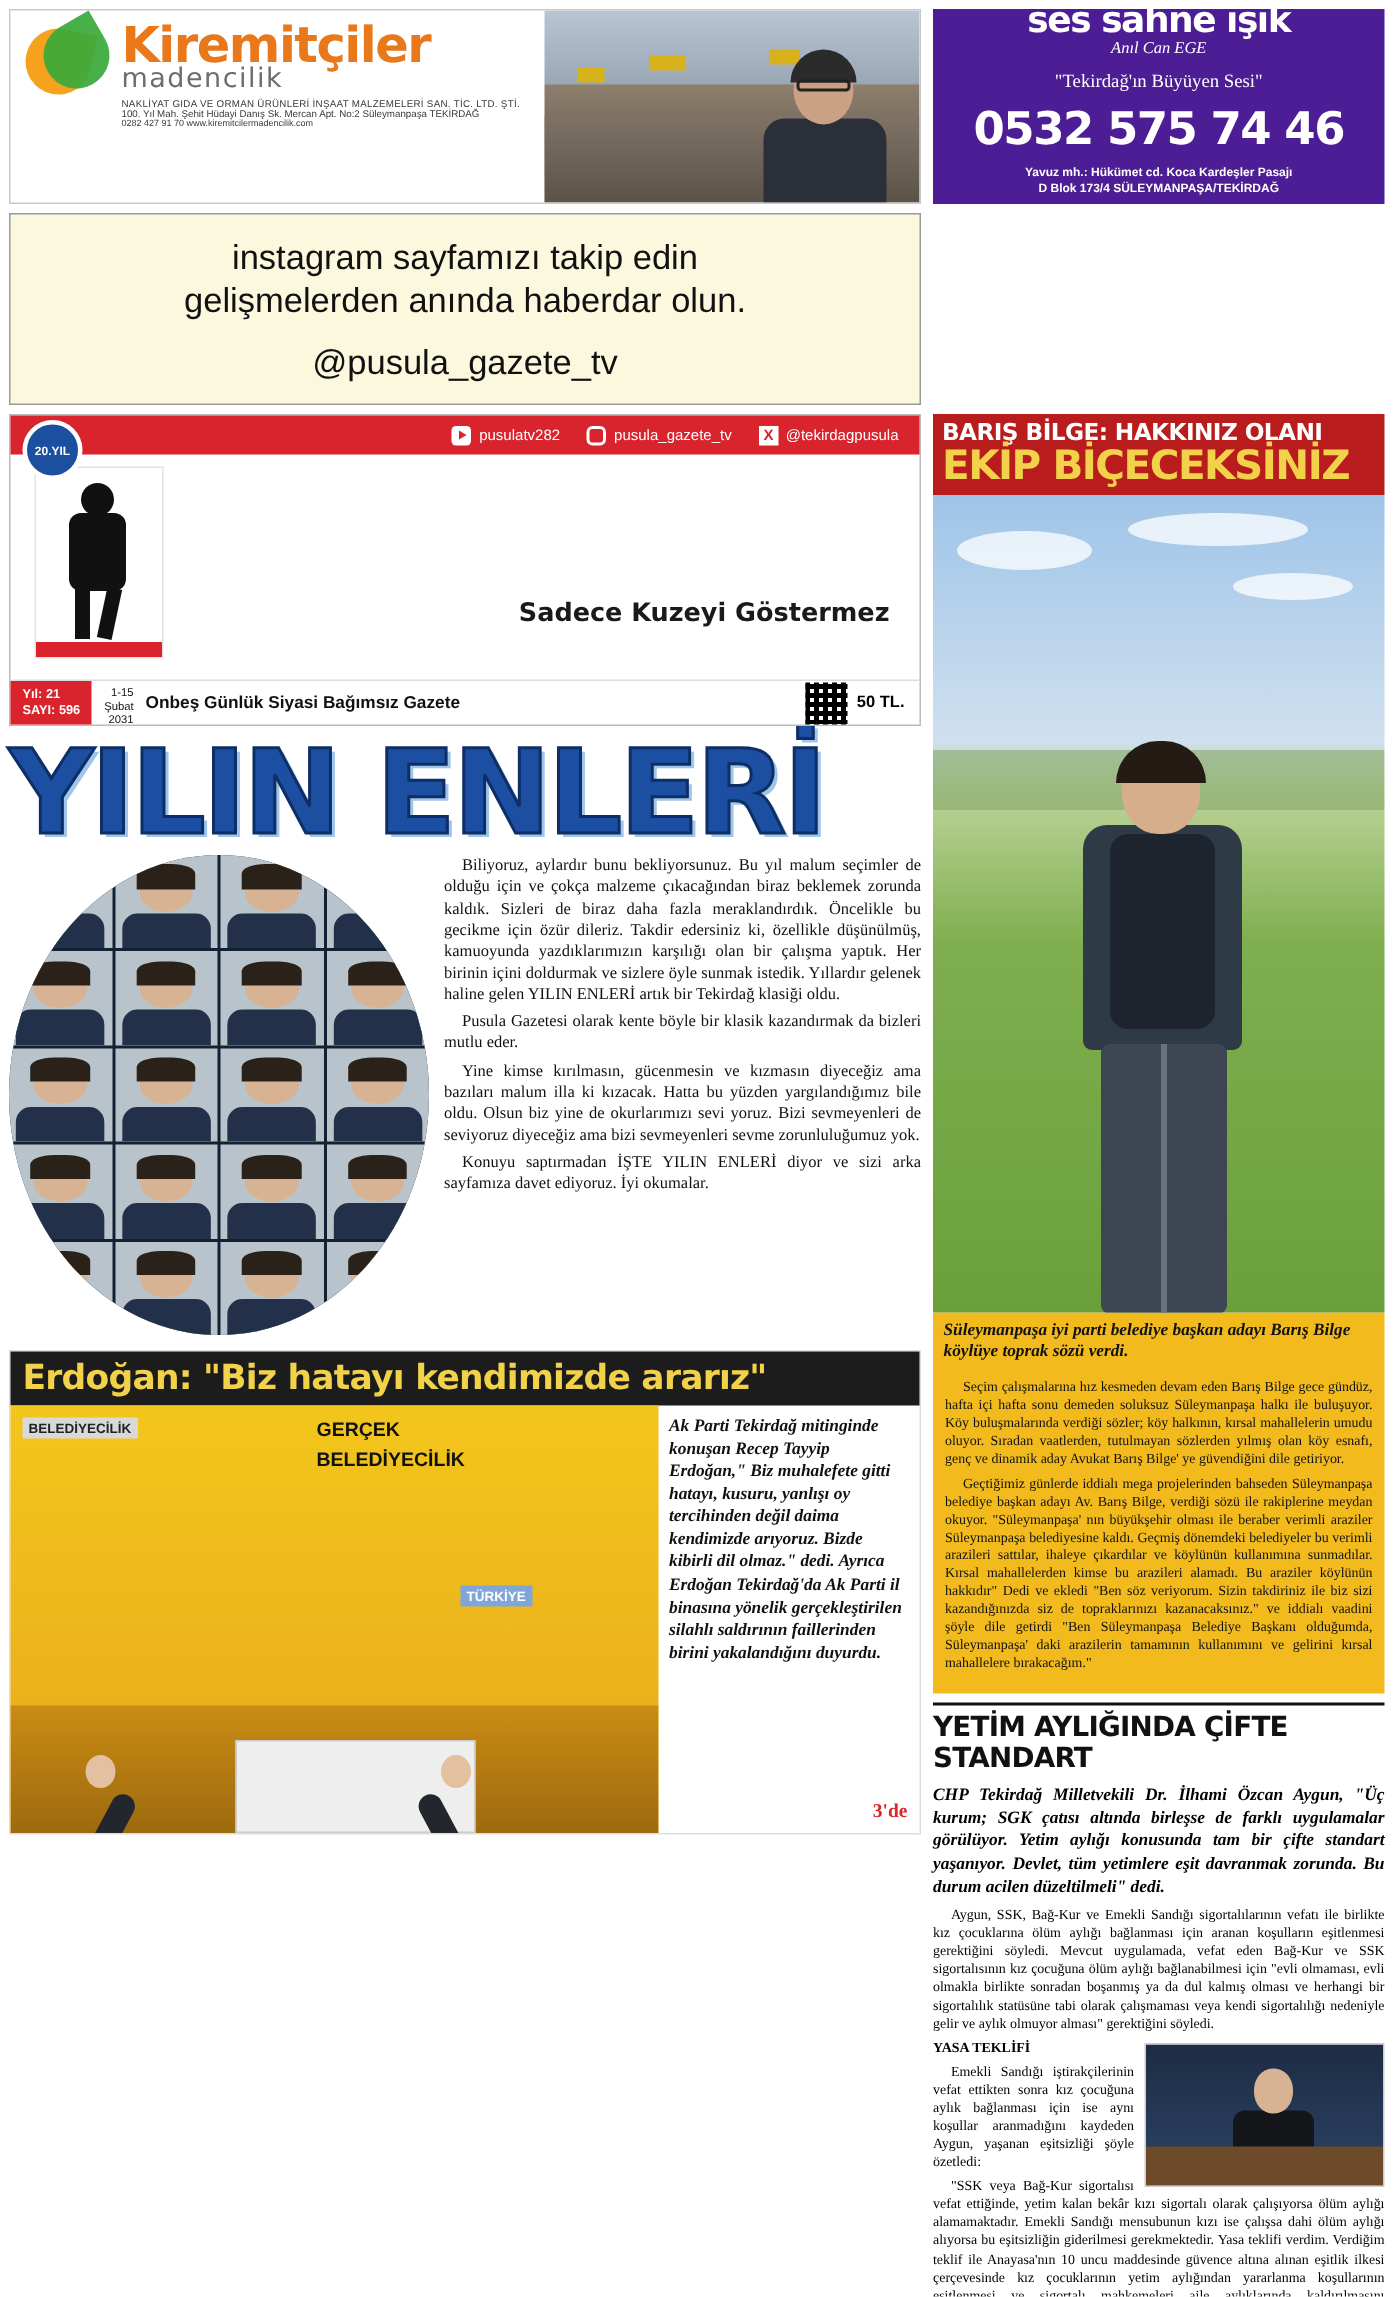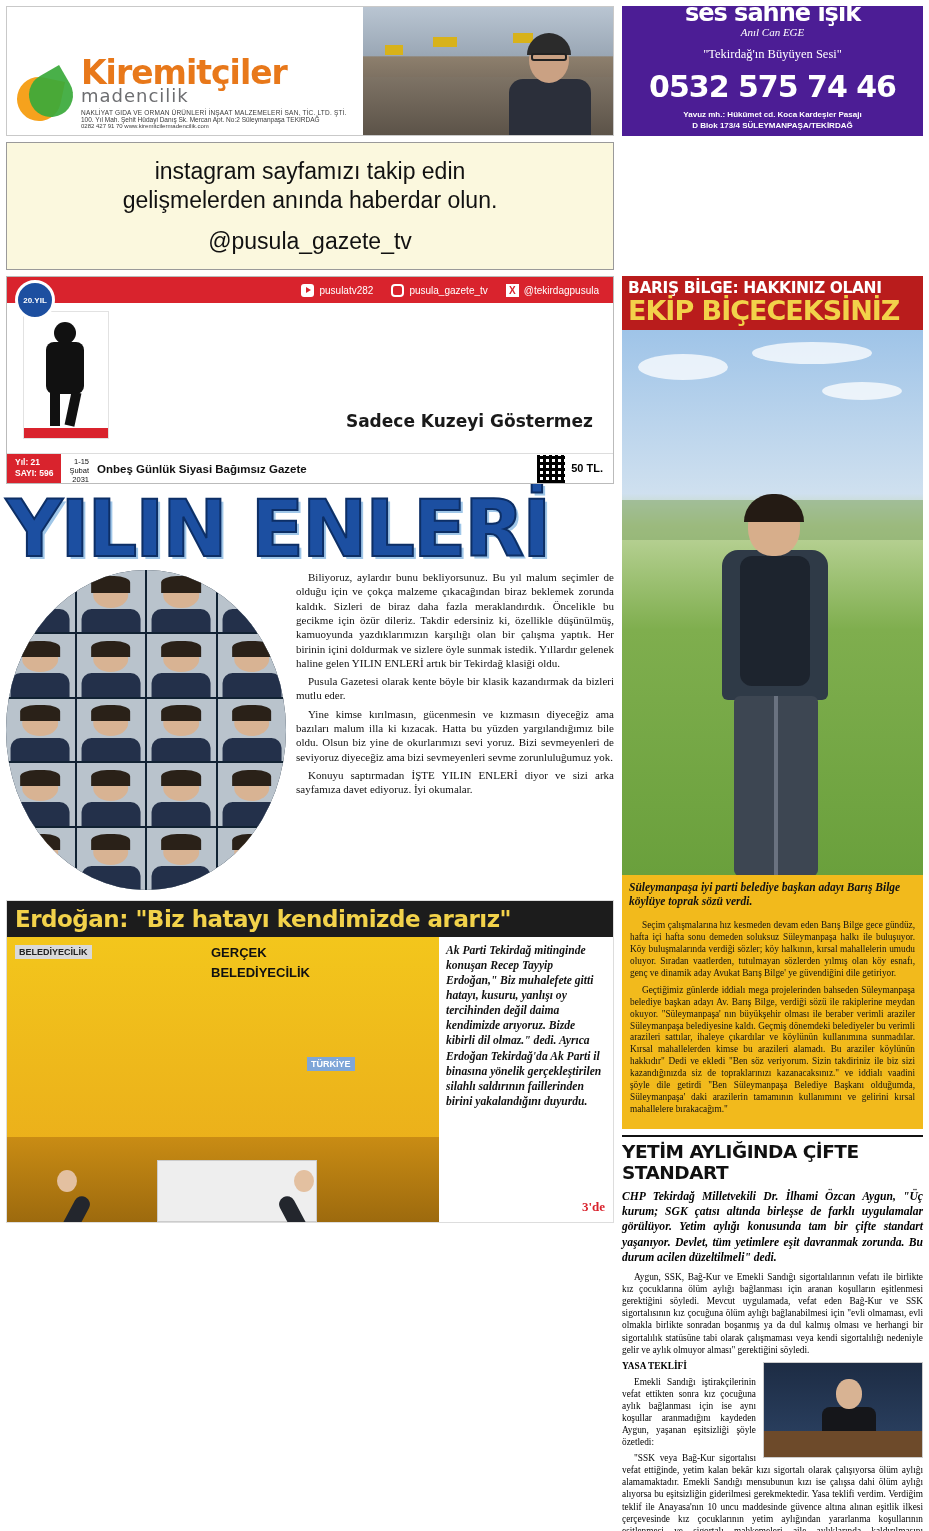--- a/index.html
+++ b/index.html
@@ -12,21 +12,21 @@
     overflow: hidden;
   }
   .page { position:relative; width:929px; height:1531px; padding:6px; }
 
   
   .top-row { display:flex; gap:8px; height:130px; }
   .ad-kiremitciler {
     flex: 0 0 608px; border:1px solid #c9c9c9; background:#fff;
     display:flex; align-items:stretch; overflow:hidden; position:relative;
   }
-  .kir-left { flex:1; display:flex; align-items:flex-end; gap:8px; padding:6px 8px; }
+  .kir-left { flex:1; display:flex; align-items:flex-start; gap:8px; padding:6px 8px; }
   .kir-logo { width:58px; height:58px; position:relative; flex:0 0 58px; }
   .leaf-a, .leaf-b {
     position:absolute; width:44px; height:44px; border-radius:50% 0 50% 50%;
   }
   .leaf-a { background:#f6a21d; left:2px; top:6px; transform:rotate(12deg); }
   .leaf-b { background:#3aa93a; left:14px; top:2px; transform:rotate(-30deg); opacity:.92; }
   .kir-text { line-height:1; }
   .kir-title { font-family:"DejaVu Sans", sans-serif; font-weight:bold; font-size:33px; color:#e8781a; letter-spacing:-1px; }
   .kir-sub { font-family:"DejaVu Sans", sans-serif; font-size:18px; color:#6d6e71; margin-top:-2px; letter-spacing:1px;}
   .kir-line1 { font-size:6.5px; color:#3a3a3a; margin-top:5px; letter-spacing:.2px; font-family:"Liberation Sans", sans-serif;}
@@ -90,21 +90,21 @@
   .ic.yt { background:#fff; border-radius:3px; position:relative; }
   .ic.yt:after { content:""; position:absolute; left:5px; top:3px; border-left:5px solid #d9232d; border-top:3.5px solid transparent; border-bottom:3.5px solid transparent;}
   .ic.ig { border:2px solid #fff; border-radius:4px; }
   .ic.x { background:#fff; color:#d9232d; font-weight:bold; font-size:10px; text-align:center; line-height:13px;}
   .mast-main { height:150px; position:relative; overflow:hidden; }
   .mast-logo {
     position:absolute; left:112px; top:6px; font-family:"DejaVu Sans", sans-serif;
     font-weight:bold; font-size:104px; color:#d9232d; letter-spacing:-4px; line-height:1;
   }
   .mast-tag {
-    position:absolute; right:20px; top:108px; font-family:"DejaVu Sans", sans-serif;
+    position:absolute; right:20px; top:96px; font-family:"DejaVu Sans", sans-serif;
     font-weight:bold; font-size:17px; color:#1a1a1a;
   }
   .newsboy {
     position:absolute; left:16px; top:8px; width:86px; height:128px;
     background:#fff; border:1px solid #e2e2e2;
   }
   .nb-fig { position:absolute; left:18px; top:10px; width:48px; height:104px; }
   .nb-fig .h { position:absolute; left:12px; top:0; width:22px; height:22px; background:#111; border-radius:50%; }
   .nb-fig .b { position:absolute; left:4px; top:20px; width:38px; height:52px; background:#111; border-radius:8px;}
   .nb-fig .l1 { position:absolute; left:8px; top:70px; width:10px; height:34px; background:#111;}

